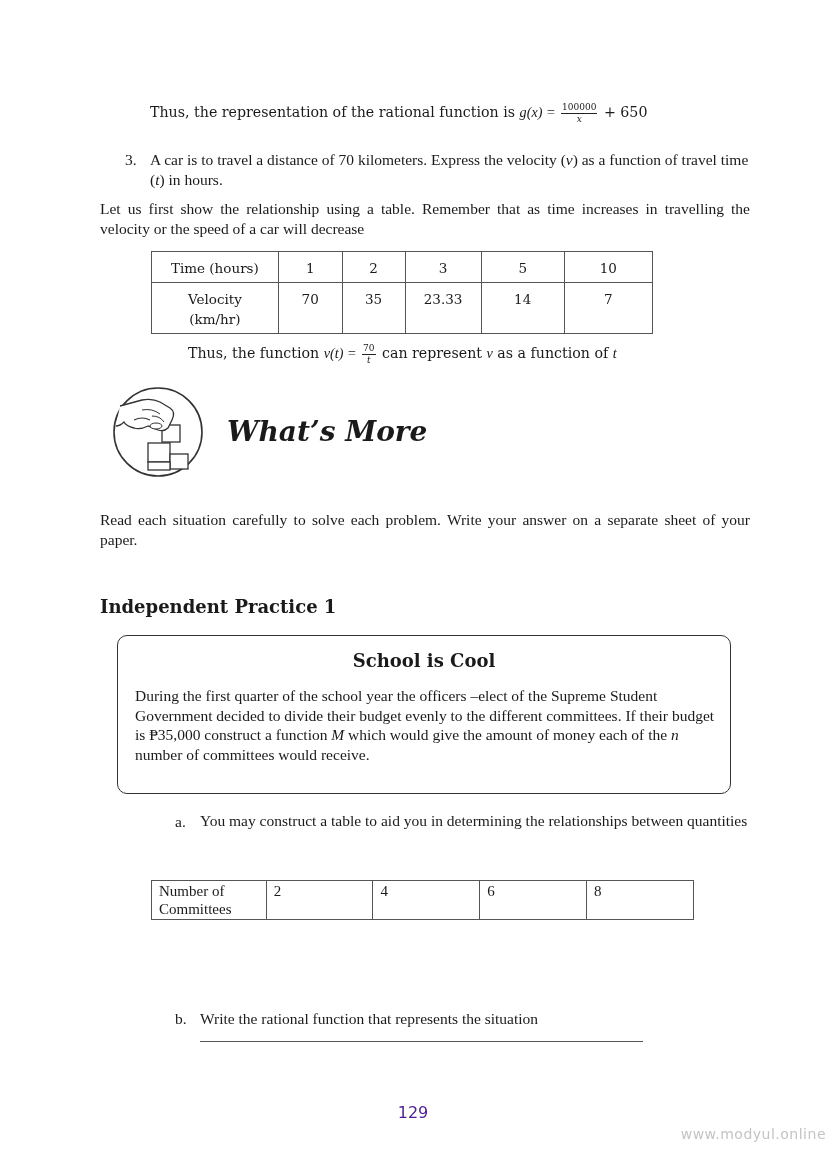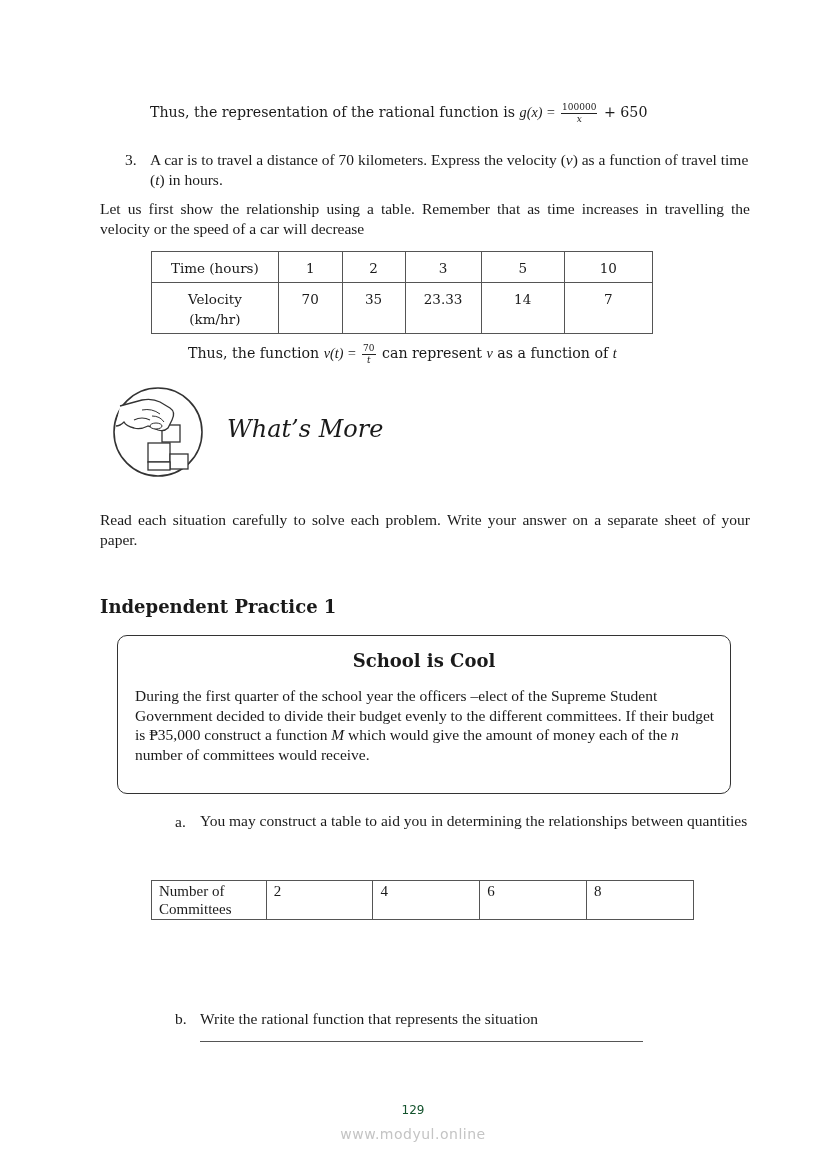--- a/index.html
+++ b/index.html
@@ -11,24 +11,24 @@
   .just { text-align: justify; text-align-last: left; }
   .math { font-family: "Liberation Serif", serif; font-style: italic; }
   .frac { display: inline-block; vertical-align: middle; text-align: center; line-height: 1; margin: 0 2px; }
   .frac .num { display: block; font-size: 9px; border-bottom: 1px solid #222; padding: 0 1px 1px; }
   .frac .den { display: block; font-size: 9px; font-style: italic; padding-top: 1px; }
   table { border-collapse: collapse; }
   .t1 td { border: 1px solid #555; font-family: "DejaVu Serif", serif; font-size: 13.5px; line-height: 20px;
            text-align: center; vertical-align: top; padding: 6px 4px 4px; }
   .t2 td { border: 1px solid #555; font-family: "Liberation Serif", serif; font-size: 15px; line-height: 18px;
            text-align: left; vertical-align: top; padding: 1px 7px; margin-top: 28px; }
-  .heading { font-family: "DejaVu Serif", serif; font-weight: normal; font-style: italic; font-size: 24px; }
+  .heading { font-family: "DejaVu Serif", serif; font-weight: bold; font-style: italic; font-size: 28px; }
   .boxed { border: 1.5px solid #333; border-radius: 10px; }
   .sec-title { font-family: "DejaVu Serif", serif; font-weight: bold; font-size: 18px; }
-  .footer-num { font-family: "DejaVu Sans", sans-serif; font-size: 12px; color: #14532d; }
+  .footer-num { font-family: "DejaVu Sans", sans-serif; font-size: 16px; color: #4c1d95; }
   .footer-url { font-family: "DejaVu Sans", sans-serif; font-size: 14px; color: #c4c4c4; letter-spacing: 0.5px; }
 </style>
 </head>
 <body>
 
 <div class="abs txt" style="left:150px; top:102px; width:600px;">
   <span>Thus, the representation of the rational function is </span><span class="math">g(x) = </span><span class="frac"><span class="num">100000</span><span class="den">x</span></span><span> + 650</span>
 </div>
 
 <div class="abs serif2" style="left:125px; top:150px; width:20px;">3.</div>
@@ -106,13 +106,13 @@
     <td style="width:93px;">8</td>
   </tr>
 </tbody>
   </table>
 
 <div class="abs serif2" style="left:175px; top:1009px; width:20px;">b.</div>
 <div class="abs serif2" style="left:200px; top:1009px; width:500px;">Write the rational function that represents the situation</div>
 <div class="abs" style="left:200px; top:1041px; width:443px; height:0; border-bottom:1px solid #555;"></div>
 
 <div class="abs footer-num" style="left:0; width:826px; top:1103px; text-align:center;">129</div>
-<div class="abs footer-url" style="left:0; width:826px; top:1126px; text-align:center;">www.modyul.online</div>
+<div class="abs footer-url" style="left:0; width:826px; top:1126px; text-align:right;">www.modyul.online</div>
 
 </body></html>

